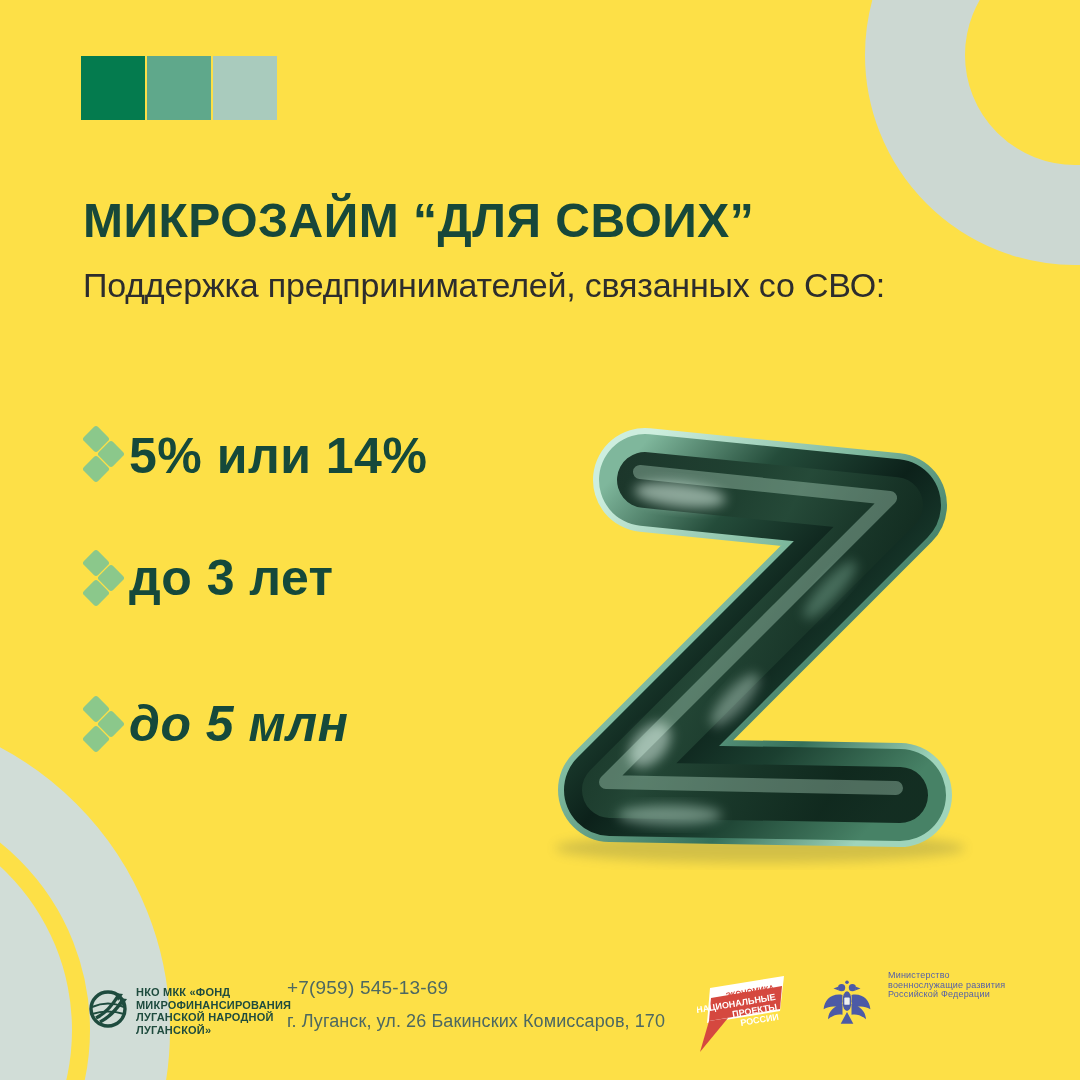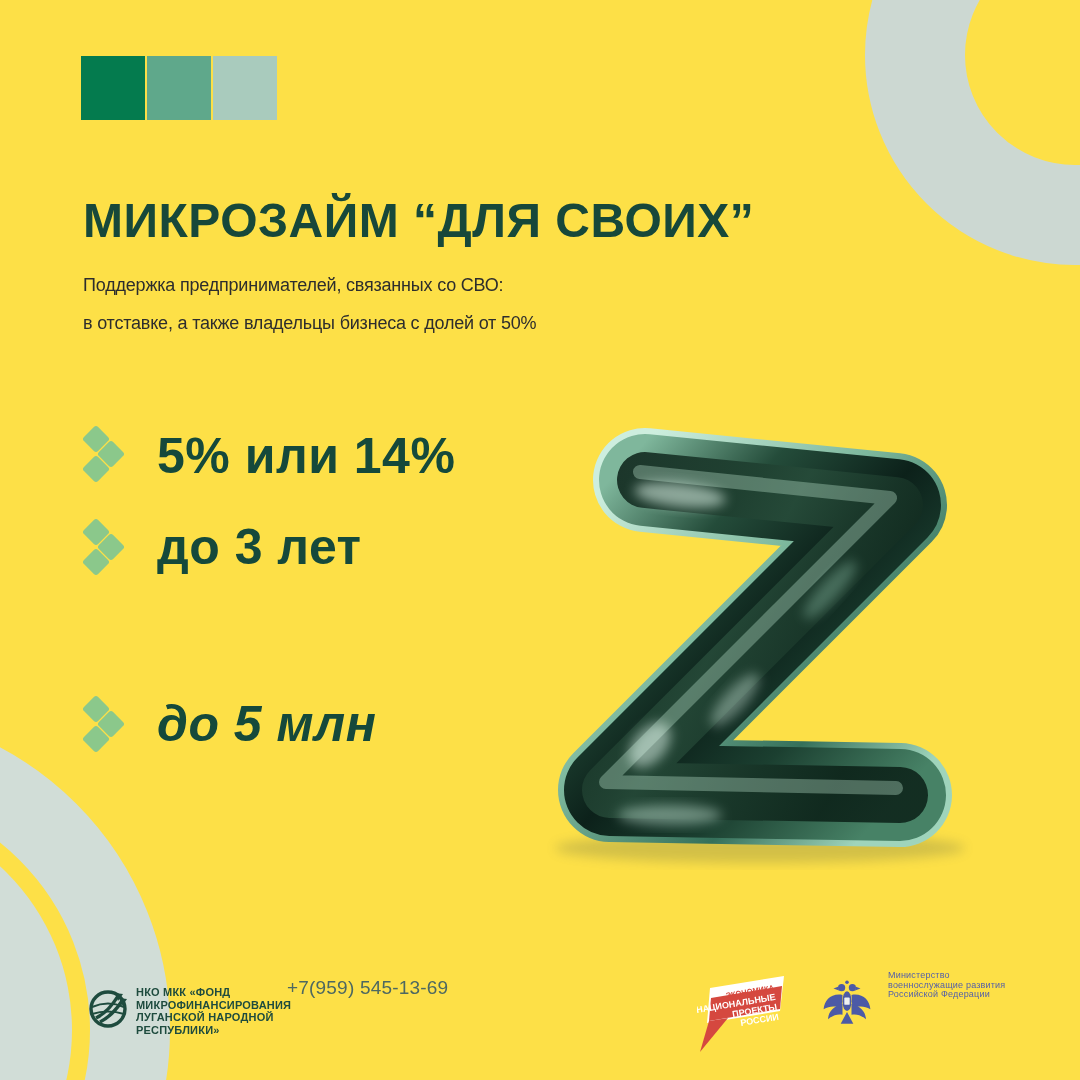--- a/index.html
+++ b/index.html
@@ -15,30 +15,30 @@
   .squares .sq{width:64px;height:64px;}
   .sq1{background:#047b4e;} .sq2{background:#5fa88b;} .sq3{background:#a9cbbd;}
 
   
   .title{
     position:absolute;left:83px;top:193px;margin:0;
     font-size:48px;font-weight:800;letter-spacing:.5px;color:#17483a;line-height:56px;
   }
   .subtitle{
     position:absolute;left:83px;top:266px;width:830px;
-    font-size:18px;color:#2d2d2d;line-height:38px;letter-spacing:-.2px;
+    font-size:34px;color:#2d2d2d;line-height:38px;letter-spacing:-.2px;
   }
 
   
   .bullet{position:absolute;left:83px;display:flex;align-items:flex-start;}
-  .bullet.b1{top:426px;} .bullet.b2{top:519px;} .bullet.b3{top:696px;font-style:italic;}
+  .bullet.b1{top:426px;} .bullet.b2{top:550px;} .bullet.b3{top:696px;font-style:italic;}
   .marker{position:relative;width:46px;height:62px;flex:0 0 46px;}
   .diamond{position:absolute;width:20px;height:20px;background:#8bc88b;border-radius:3px;transform:rotate(45deg);}
   .d1{left:3px;top:3px;} .d2{left:18px;top:18px;} .d3{left:3px;top:33px;}
-  .bullet-text{margin-left:28px;text-align:right;}
+  .bullet-text{text-align:right;}
   .bullet-value{font-size:50px;font-weight:800;color:#15493b;line-height:56px;letter-spacing:.5px;}
   .bullet-caption{margin-top:9px;font-size:26px;color:#2f2f2f;letter-spacing:.3px;}
   .b1 .bullet-value{line-height:60px;}
 
   
   .hero{position:absolute;left:530px;top:400px;width:460px;height:470px;}
   .sr-only{position:absolute;width:1px;height:1px;overflow:hidden;clip:rect(0 0 0 0);white-space:nowrap;}
 
   
   .footer-org-text{
@@ -71,21 +71,20 @@
 
     <div class="squares">
       <span class="sq sq1"></span>
       <span class="sq sq2"></span>
       <span class="sq sq3"></span>
     </div>
 
     <h1 class="title">МИКРОЗАЙМ “ДЛЯ СВОИХ”</h1>
     <div class="subtitle">
       <div>Поддержка предпринимателей, связанных со СВО:</div>
-      <div>в отставке, а также владельцы бизнеса с долей от 50%</div>
     </div>
 
     <div class="bullet b1">
       <div class="marker">
         <span class="diamond d1"></span>
         <span class="diamond d2"></span>
         <span class="diamond d3"></span>
       </div>
       <div class="bullet-text">
         <div class="bullet-value">5% или 14%</div>
@@ -160,25 +159,26 @@
       <path d="M10 34 C18 30 26 22 32 12" fill="none" stroke="#1e4b3e" stroke-width="3.4"></path>
       <polygon points="29,9 37,10 32,17" fill="#1e4b3e"></polygon>
       <path d="M14 38 C22 34 30 26 36 17" fill="none" stroke="#1e4b3e" stroke-width="3.4"></path>
       <polygon points="33,14 41,15 36,22" fill="#1e4b3e"></polygon>
     </svg>
 
     <div class="footer-org-text">
       <div>НКО МКК «ФОНД</div>
       <div>МИКРОФИНАНСИРОВАНИЯ</div>
       <div>ЛУГАНСКОЙ НАРОДНОЙ</div>
-      <div>РЕСПУБЛИКИ»</div>
+      <div>ЛУГАНСКОЙ»</div>
     </div>
 
     <div class="contact">
       <div class="phone">+7(959) 545-13-69</div>
+      <div class="address">г. Луганск, ул. 26 Бакинских Комиссаров, 170</div>
     </div>
 
     <svg class="natproj" width="92" height="92" viewBox="0 0 92 92">
       <polygon points="13,25 87,13 83,48 10,60" fill="#ffffff"></polygon>
       <polygon points="14,35 85,23 83,46 12,58" fill="#d5483f"></polygon>
       <polygon points="12,58 31,55 3,89" fill="#d5483f"></polygon>
       <g transform="rotate(-9.5 48 40)" font-family="Liberation Sans, sans-serif">
         <text x="79" y="32" text-anchor="end" font-size="7.5" font-weight="bold" fill="#d5483f">ЭКОНОМИКА</text>
         <text x="79" y="42" text-anchor="end" font-size="9" font-weight="bold" fill="#ffffff">НАЦИОНАЛЬНЫЕ</text>
         <text x="79" y="52" text-anchor="end" font-size="9" font-weight="bold" fill="#ffffff">ПРОЕКТЫ</text>

